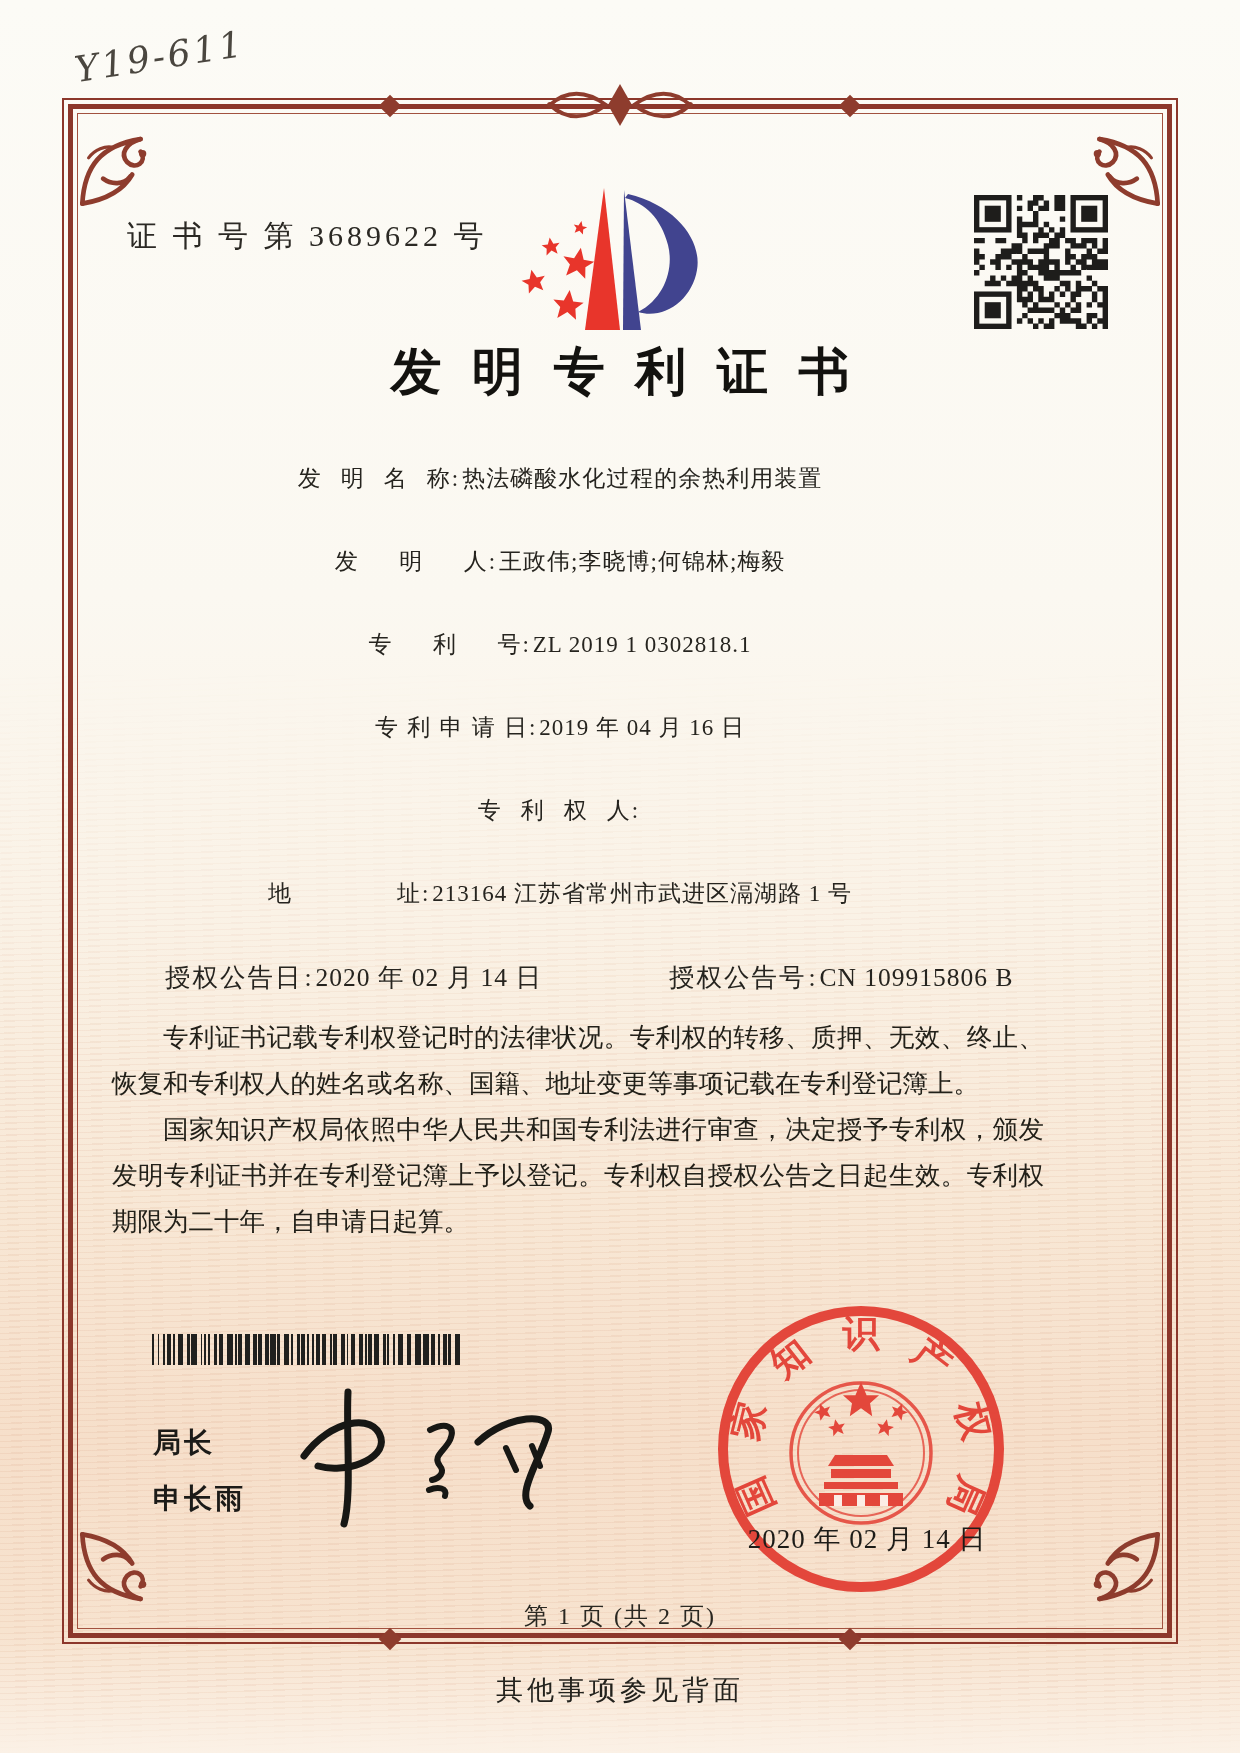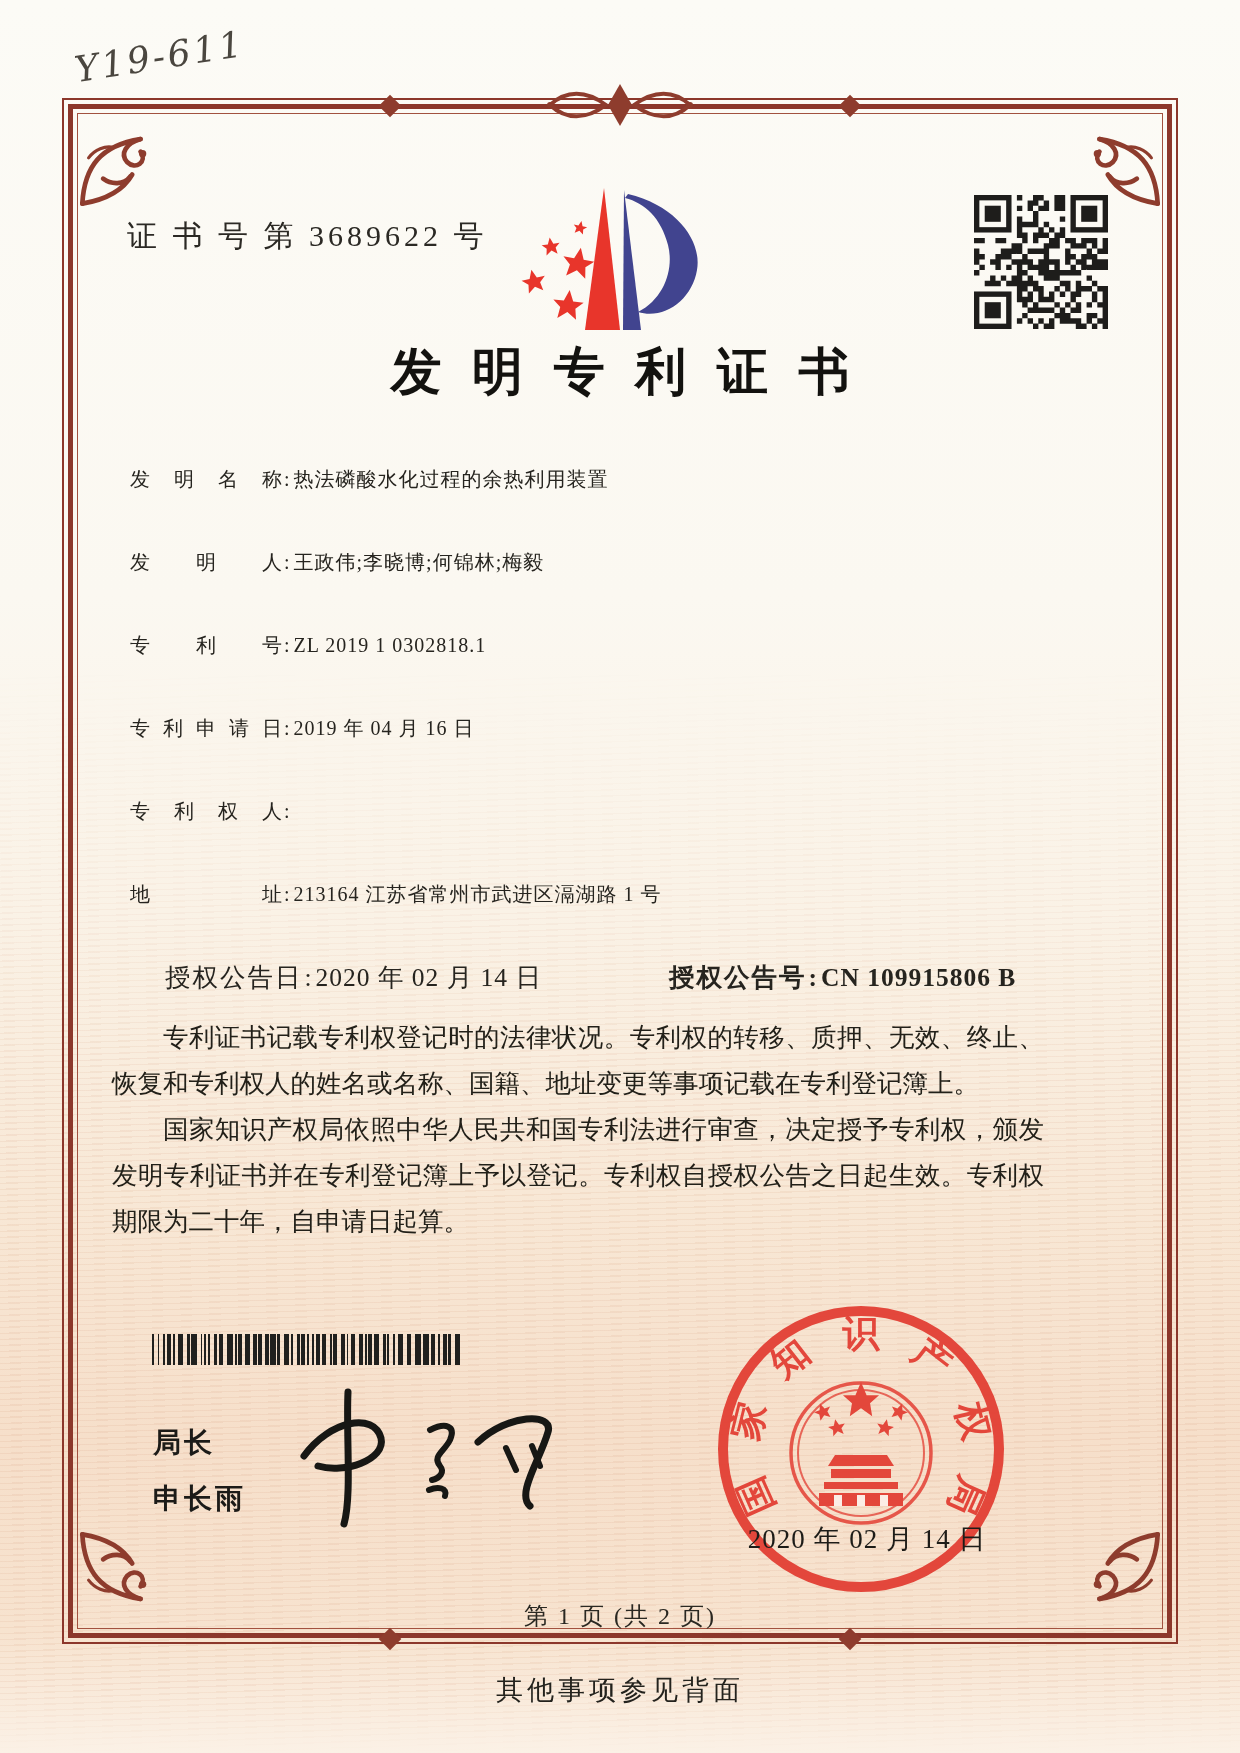--- a/index.html
+++ b/index.html
@@ -36,26 +36,26 @@
   .d3 { left:382px; top:1631px; } .d4 { left:842px; top:1631px; }
 
   .cert-no { position:absolute; left:127px; top:170px; font-size:30px; letter-spacing:4px; color:#2b2924;margin-top:46px; }
   .logo { position:absolute; left:468px; top:148px; width:252px; height:192px; }
   .qr { position:absolute; left:974px; top:195px; width:134px; height:134px; }
 
   .title { position:absolute; left:0; top:338px; width:1240px; text-align:center;
     font-size:51px; font-weight:bold; letter-spacing:.60em; text-indent:.60em; color:#13120f; }
 
   .fields { position:absolute; left:130px; top:462px; width:860px; }
-  .frow { display:flex; align-items:flex-start; margin-bottom:49px; font-size:20px; line-height:34px; }
+  .frow { display:flex; align-items:flex-start; margin-bottom:49px; font-size:23px; line-height:34px;justify-content:center; }
   .flabel { width:152px; text-align:justify; text-align-last:justify; -moz-text-align-last:justify; flex:none; }
   .fcolon { flex:none; margin:0 4px 0 2px; }
   .fvalue { letter-spacing:1px; }
   .grant-row { position:absolute; left:130px; top:960px; width:950px; display:flex; font-size:25.5px; }
-  .grant-row .g2 { margin-left:92px;font-weight:bold; }
+  .grant-row .g2 { margin-left:92px; }
   .glabel { letter-spacing:2px;margin-left:35px; }
 
   .body-text { position:absolute; left:112px; top:1015px; width:932px; font-size:25.5px;
     line-height:46px; text-align:justify; color:#222019; }
   .body-text p { text-indent:2em; }
 
   .barcode { position:absolute; left:152px; top:1334px; width:314px; height:31px; }
   .barcode i { position:absolute; top:0; height:100%; background:#20201e; }
 
   .officer { position:absolute; left:153px; top:1424px; font-family:"Liberation Sans","DejaVu Sans",sans-serif;

